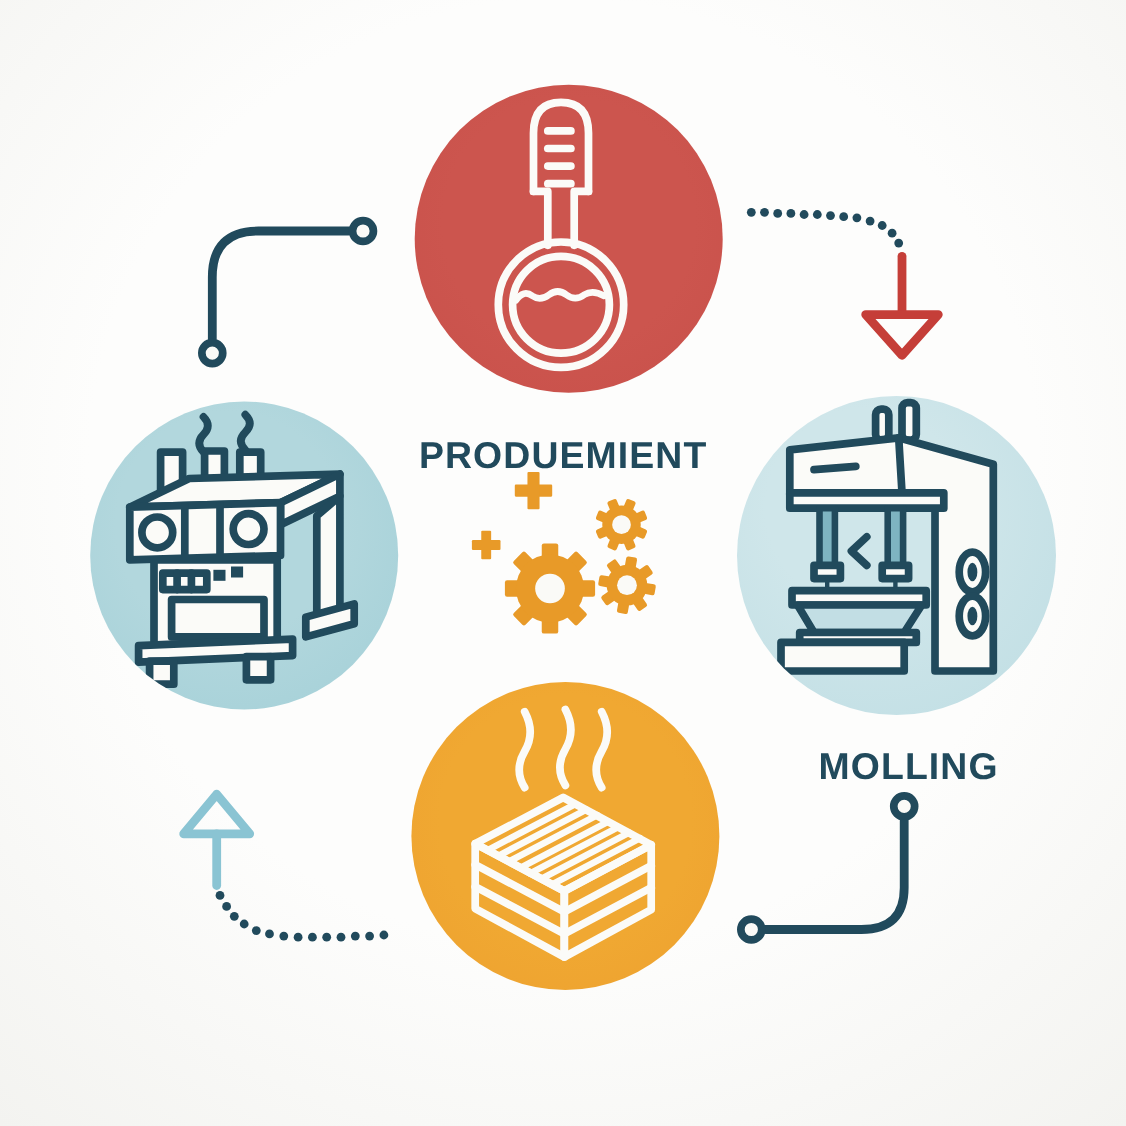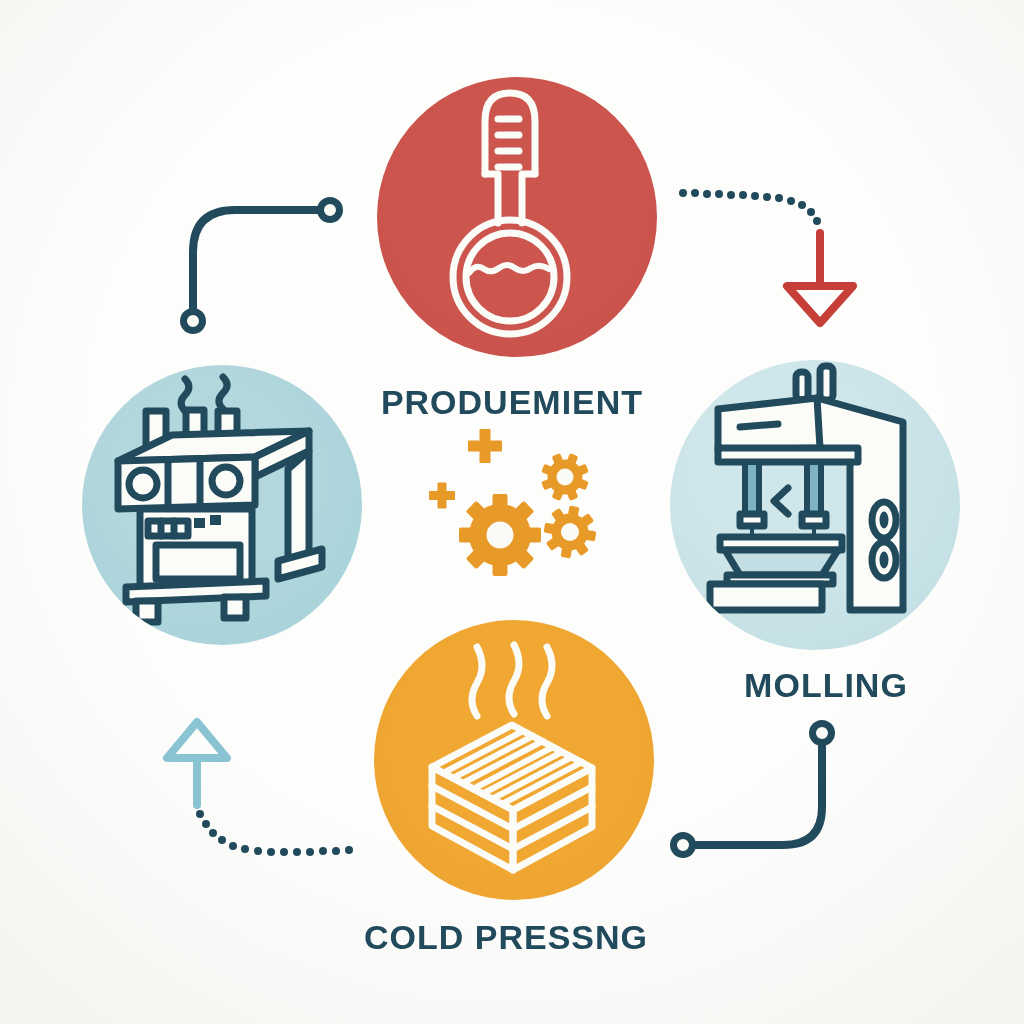--- a/index.html
+++ b/index.html
@@ -13,21 +13,21 @@
   .node-top{left:377px;top:77px;width:280px;height:280px;
     background:radial-gradient(circle at 50% 45%, #CC554E 55%, var(--node-red,#C8504A) 100%);}
   .node-left{left:82px;top:365px;width:280px;height:280px;
     background:radial-gradient(circle at 45% 40%, #B2D7DD 45%, var(--node-teal-left,#A2CFD7) 100%);}
   .node-right{left:670px;top:360px;width:290px;height:290px;
     background:radial-gradient(circle at 40% 35%, #CFE6EA 35%, var(--node-teal-right,#BEDDE3) 100%);}
   .node-bottom{left:374px;top:620px;width:280px;height:280px;
     background:radial-gradient(circle at 50% 45%, #F0A832 55%, var(--node-orange,#EDA02F) 100%);}
   .label{
     position:absolute;text-align:center;font-size:34px;font-weight:700;
-    color:var(--ink,#214A5C);letter-spacing:1px;white-space:nowrap;
+    color:var(--ink,#214A5C);letter-spacing:1px;white-space:nowrap;margin-top:12px;
   }
   .label-top{left:262px;top:383px;width:500px;}
   .label-left{left:7px;top:666px;width:400px;}
   .label-right{left:626px;top:666px;width:400px;}
   .label-bottom{left:256px;top:918px;width:500px;}
   .abs{position:absolute;}
   
   .white-line{stroke:var(--paper,#FBFBF8);stroke-width:7;fill:none;stroke-linecap:round;stroke-linejoin:round;}
   .white-thin{stroke:var(--paper,#FBFBF8);stroke-width:6;fill:none;stroke-linecap:round;}
   .machine{stroke:var(--ink,#214A5C);stroke-width:7;stroke-linejoin:round;stroke-linecap:round;fill:var(--paper,#FBFBF8);}
@@ -136,21 +136,20 @@
       <path class="white-thin" d="M89 163 L169 121"></path>
       <path class="white-thin" d="M99 169 L179 127"></path>
       <path class="white-thin" d="M108 174 L188 132"></path>
       <path class="white-thin" d="M118 179 L198 137"></path>
       <path class="white-thin" d="M128 184 L208 142"></path>
     </svg>
   </div>
 
   <div class="label label-top">PRODUEMIENT</div>
   <div class="label label-right">MOLLING</div>
-  <div class="label label-bottom">COLD PRESSNG</div>
 
   <svg class="abs" style="left:415px;top:415px;" width="190" height="165" viewBox="0 0 190 165">
     <g>
       <rect class="gear" x="53" y="25.5" width="34" height="11" rx="1"></rect>
       <rect class="gear" x="64.5" y="14" width="11" height="34" rx="1"></rect>
     </g>
     <g>
       <rect class="gear" x="14" y="76" width="26" height="9" rx="1"></rect>
       <rect class="gear" x="22.5" y="67.5" width="9" height="26" rx="1"></rect>
     </g>

